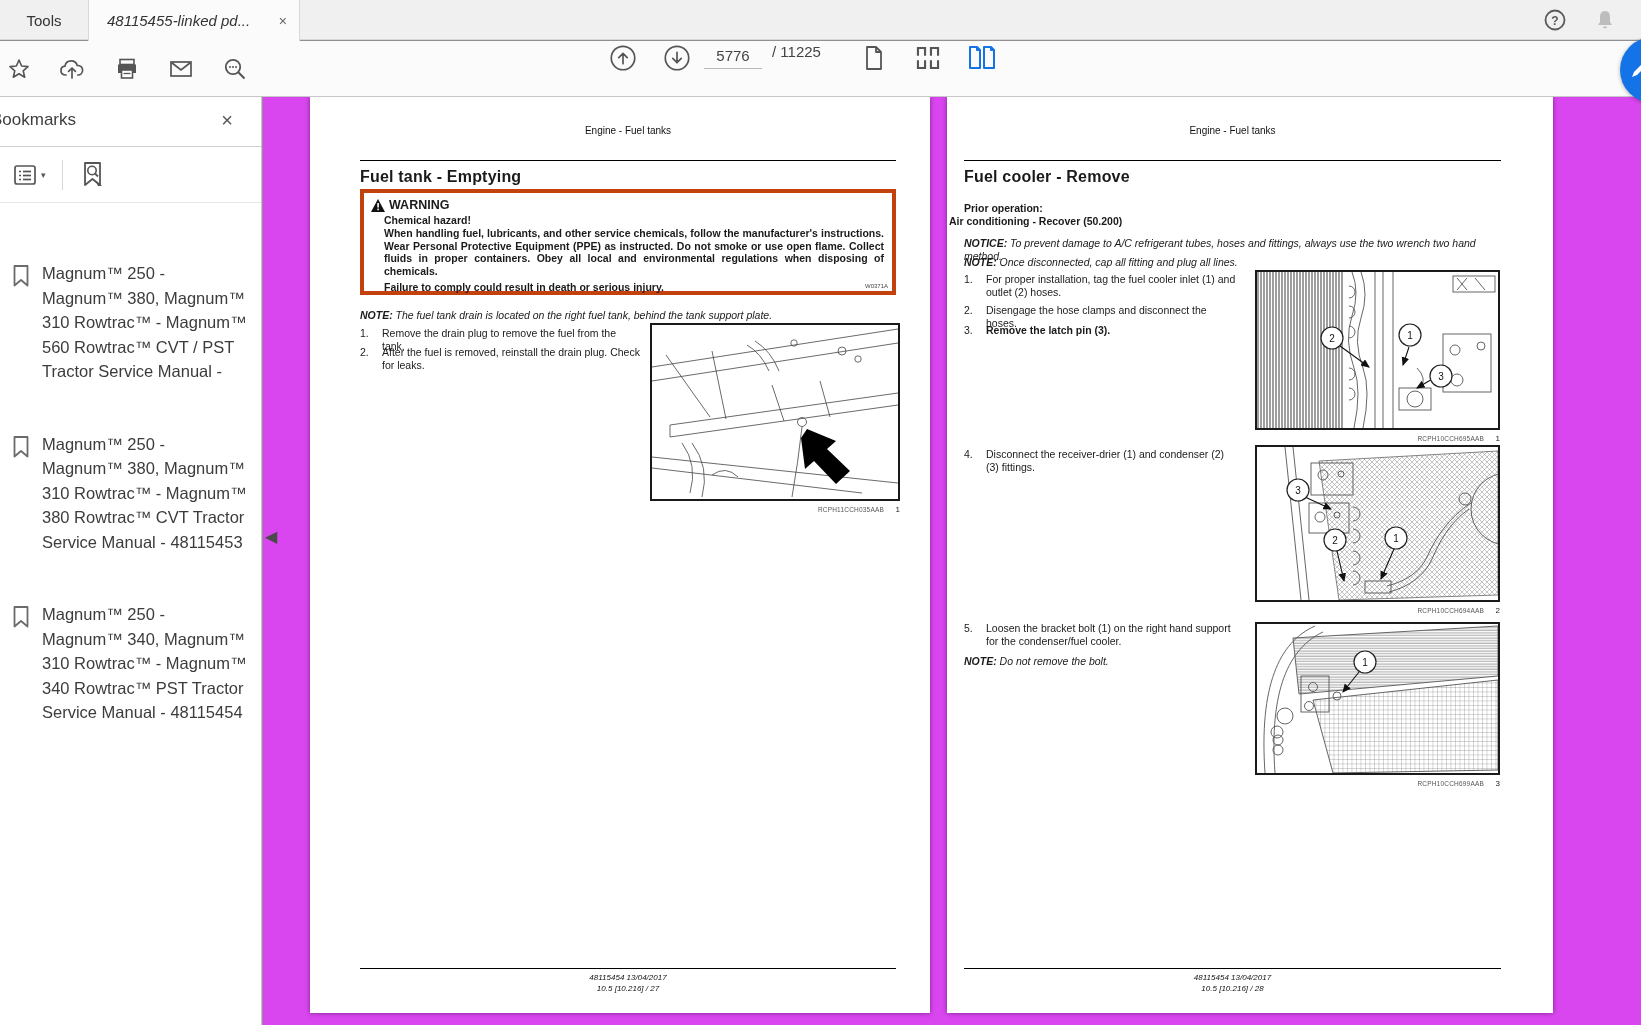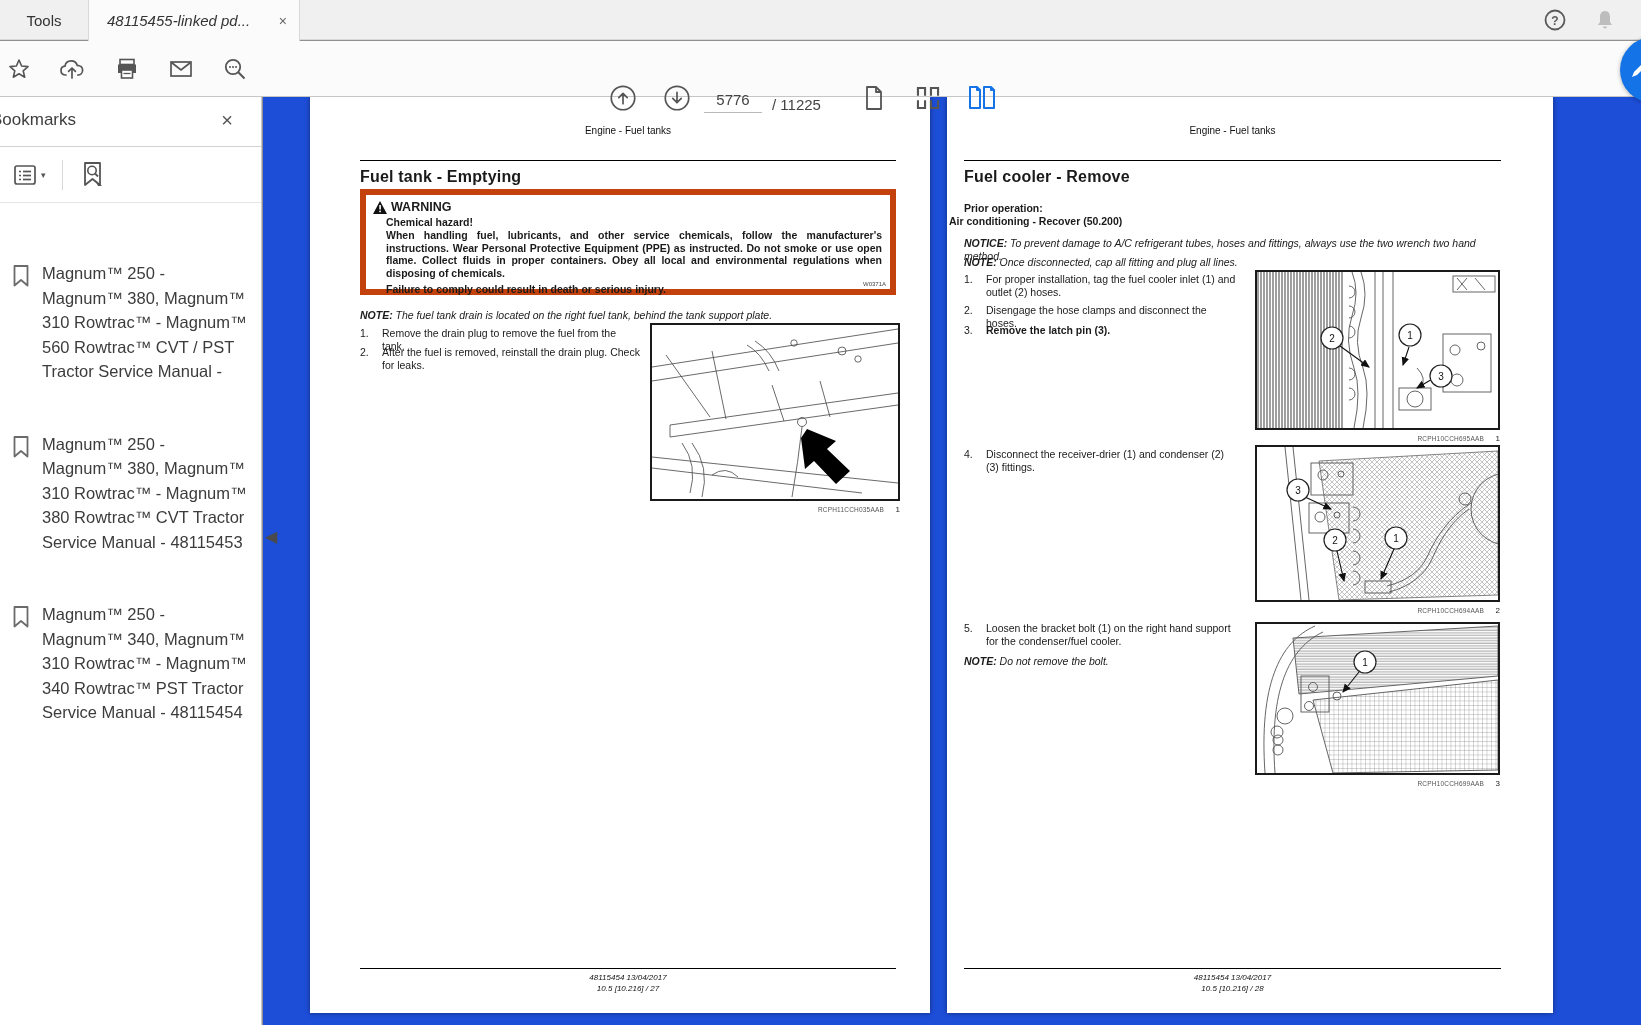--- a/index.html
+++ b/index.html
@@ -18,21 +18,21 @@
   .tab-doc .lbl { flex:1; white-space:nowrap; overflow:hidden;font-style:italic; }
   .tab-close { color:#666; font-size:14px; margin-left:6px; cursor:pointer; }
   .topbar-ic { position:absolute; top:8px; width:24px; height:24px; }
 
   
   .toolbar { position:absolute; top:41px; left:0; right:0; height:56px; background:#fbfbfb;
              border-bottom:1px solid #c6c6c6; z-index:4; }
   .tb-left { position:absolute; left:-8px; top:0; height:56px; display:flex; align-items:center; }
   .tb-btn { width:30px; height:30px; margin:0 12px; display:flex; align-items:center;
             justify-content:center; cursor:pointer; }
-  .tb-center { position:absolute; left:596px; top:16px; height:56px; display:flex; align-items:flex-end; }
+  .tb-center { position:absolute; left:596px; top:2px; height:56px; display:flex; align-items:flex-start; }
   .pageinput { width:58px; height:26px; border:none; border-bottom:1px solid #b9b9b9;
                background:transparent; font-size:15px; color:#444; text-align:center;
                font-family:"Liberation Sans",sans-serif; }
   .pagetotal { font-size:15px; color:#444; margin:0 26px 0 10px; white-space:nowrap; }
   .fab { position:absolute; top:37px; right:-45px; width:66px; height:66px; border-radius:50%;
          background:#1473e6; z-index:30; box-shadow:0 1px 4px rgba(0,0,0,.3); }
   .fab svg { position:absolute; left:10px; top:26px; }
 
   
   .main { position:absolute; top:97px; left:0; right:0; bottom:0; }
@@ -47,30 +47,30 @@
   .bm-caret { font-size:9px; color:#555; margin-left:3px; }
   .bm-sep { width:1px; height:30px; background:#d8d8d8; margin:0 10px; }
   .bm-list { padding:10px 6px 0 12px; }
   .bm-item { display:flex; margin-bottom:13px; cursor:pointer;margin-top:48px; }
   .bm-flag { width:18px; margin-right:12px; padding-top:3px; flex:none; }
   .bm-lines { font-size:16.5px; line-height:24.5px; color:#3c3c3c; }
   .collapse-btn { position:absolute; left:265px; top:430px; font-size:16px; color:#4a4a4a;
                   cursor:pointer; z-index:3; }
 
   
-  .doc { position:absolute; left:263px; top:0; right:0; bottom:0; background:#1d4ed8; }
+  .doc { position:absolute; left:263px; top:0; right:0; bottom:0; background:#d946ef; }
   .page { position:absolute; top:0; height:916px; background:#fff; color:#1a1a1a;
           box-shadow:0 0 5px rgba(0,0,0,.45); }
   .page-left  { left:47px;  width:620px; }
   .page-right { left:684px; width:606px; }
   .abs { position:absolute; }
   .runhead { font-size:10px; text-align:center; color:#111; }
   .rule { height:1px; background:#000; }
   .ptitle { font-size:16px; font-weight:bold; letter-spacing:.2px; }
-  .warnbox { border:6px solid #c2410c; }
+  .warnbox { border:4px solid #c2410c; }
   .warnhead { display:flex; align-items:center; padding:5px 7px 2px 7px; }
   .warnhead .wlabel { font-size:12.5px; font-weight:bold; margin-left:4px; }
   .warnbody { padding:1px 8px 4px 20px; font-size:10.5px; font-weight:bold;
               line-height:12.4px; text-align:justify; }
   .warnline { font-size:10.5px; font-weight:bold; line-height:12.4px; padding-left:20px; }
   .warncode { position:absolute; right:4px; bottom:2px; font-size:6px; color:#444; }
   .noteline { font-size:10.5px; font-style:italic; line-height:12.5px; }
   .noteline b { font-weight:bold; }
   .bodytext { font-size:10.5px; line-height:12.5px; }
   .boldtext { font-weight:bold; }

